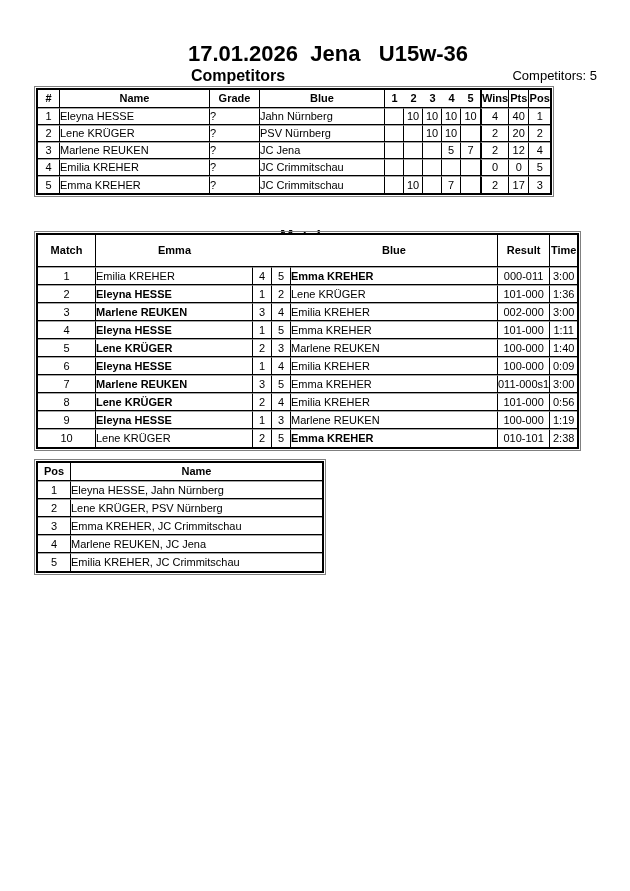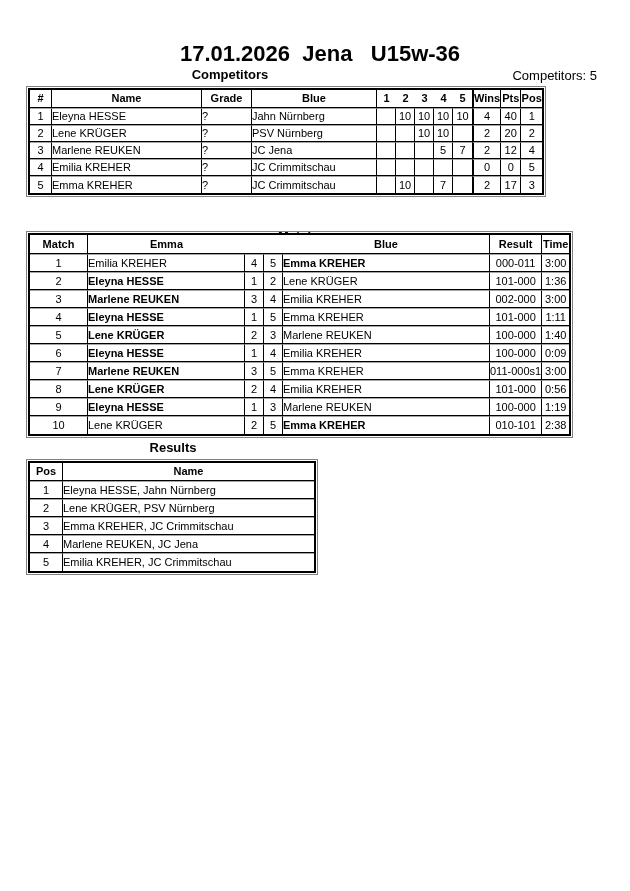--- a/index.html
+++ b/index.html
@@ -1,27 +1,27 @@
 <!DOCTYPE html>
 <html><head>
 <meta charset="utf-8">
 <style>
   html,body { margin:0; padding:0; }
   body {
     width:630px; height:891px; background:#ffffff; position:relative;
     font-family:"Liberation Sans", sans-serif; color:#000;
     -webkit-font-smoothing:antialiased;
   }
-  .page { position:absolute; inset:0; overflow:hidden; }
+  .page { position:absolute; inset:0; overflow:hidden;margin-left:8px; }
 
   .title {
     position:absolute; top:41px; left:5px; width:630px;
     text-align:center; font-size:22px; font-weight:bold; white-space:pre;
   }
-  .sec-label { position:absolute; font-size:13px; font-weight:bold; text-align:center; }
+  .sec-label { position:absolute; font-size:16px; font-weight:bold; text-align:center; }
   .comp-label   { top:67px;  left:0; width:460px; }
   .match-label  { top:228px; left:0; width:608px; }
   .res-label    { top:440px; left:0; width:346px; }
   .count { position:absolute; top:68px; right:33px; font-size:13px; }
 
   table.tbl {
     position:absolute; left:28px;
     border-collapse:separate; border-spacing:0; table-layout:fixed;
     border:2px solid #000; outline:1px solid #808080; outline-offset:1px;
     background:#fff;
@@ -33,21 +33,21 @@
   .tbl th, .tbl td {
     font-size:11px; padding:0; margin:0; white-space:nowrap; overflow:hidden;
     vertical-align:middle; line-height:1;
     border-right:1px solid #000; border-bottom:1px solid #000; border-top:1px solid #a6a6a6;
   }
   .tbl thead th { border-top:none; font-weight:bold; text-align:center; }
   .tbl tr > *:last-child { border-right:none; }
   .tbl tbody tr:last-child td { border-bottom:none; }
 
   .tbl-comp tbody tr { height:17px; } .tbl-comp thead tr { height:18px; }
-  .tbl-mat  tbody tr { height:18px; } .tbl-mat  thead tr { height:19px; }
+  .tbl-mat  tbody tr { height:18px; } .tbl-mat  thead tr { height:32px; }
   .tbl-res  tbody tr { height:18px; } .tbl-res  thead tr { height:18px; }
 
   .l  { text-align:left; padding-left:6px; }
   .c  { text-align:center; }
   .pl3 { text-align:left; padding-left:3px; }
   .noR { border-right:none !important; }
   .thickl { border-left:2px solid #000; }
   .bold { font-weight:bold; }
 </style>
 </head>
@@ -290,21 +290,20 @@
           <td class="l">Lene KRÜGER</td>
           <td class="c">2</td>
           <td class="c">5</td>
           <td class="l bold">Emma KREHER</td>
           <td class="c">010-101</td>
           <td class="c">2:38</td>
         </tr>
       </tbody>
   </table>
 
-  <div class="sec-label res-label">Results</div>
 
   <table class="tbl tbl-res">
     <colgroup>
       <col style="width:33px">
         <col style="width:251px">
     </colgroup>
     <thead>
       <tr>
         <th>Pos</th>
         <th>Name</th>

